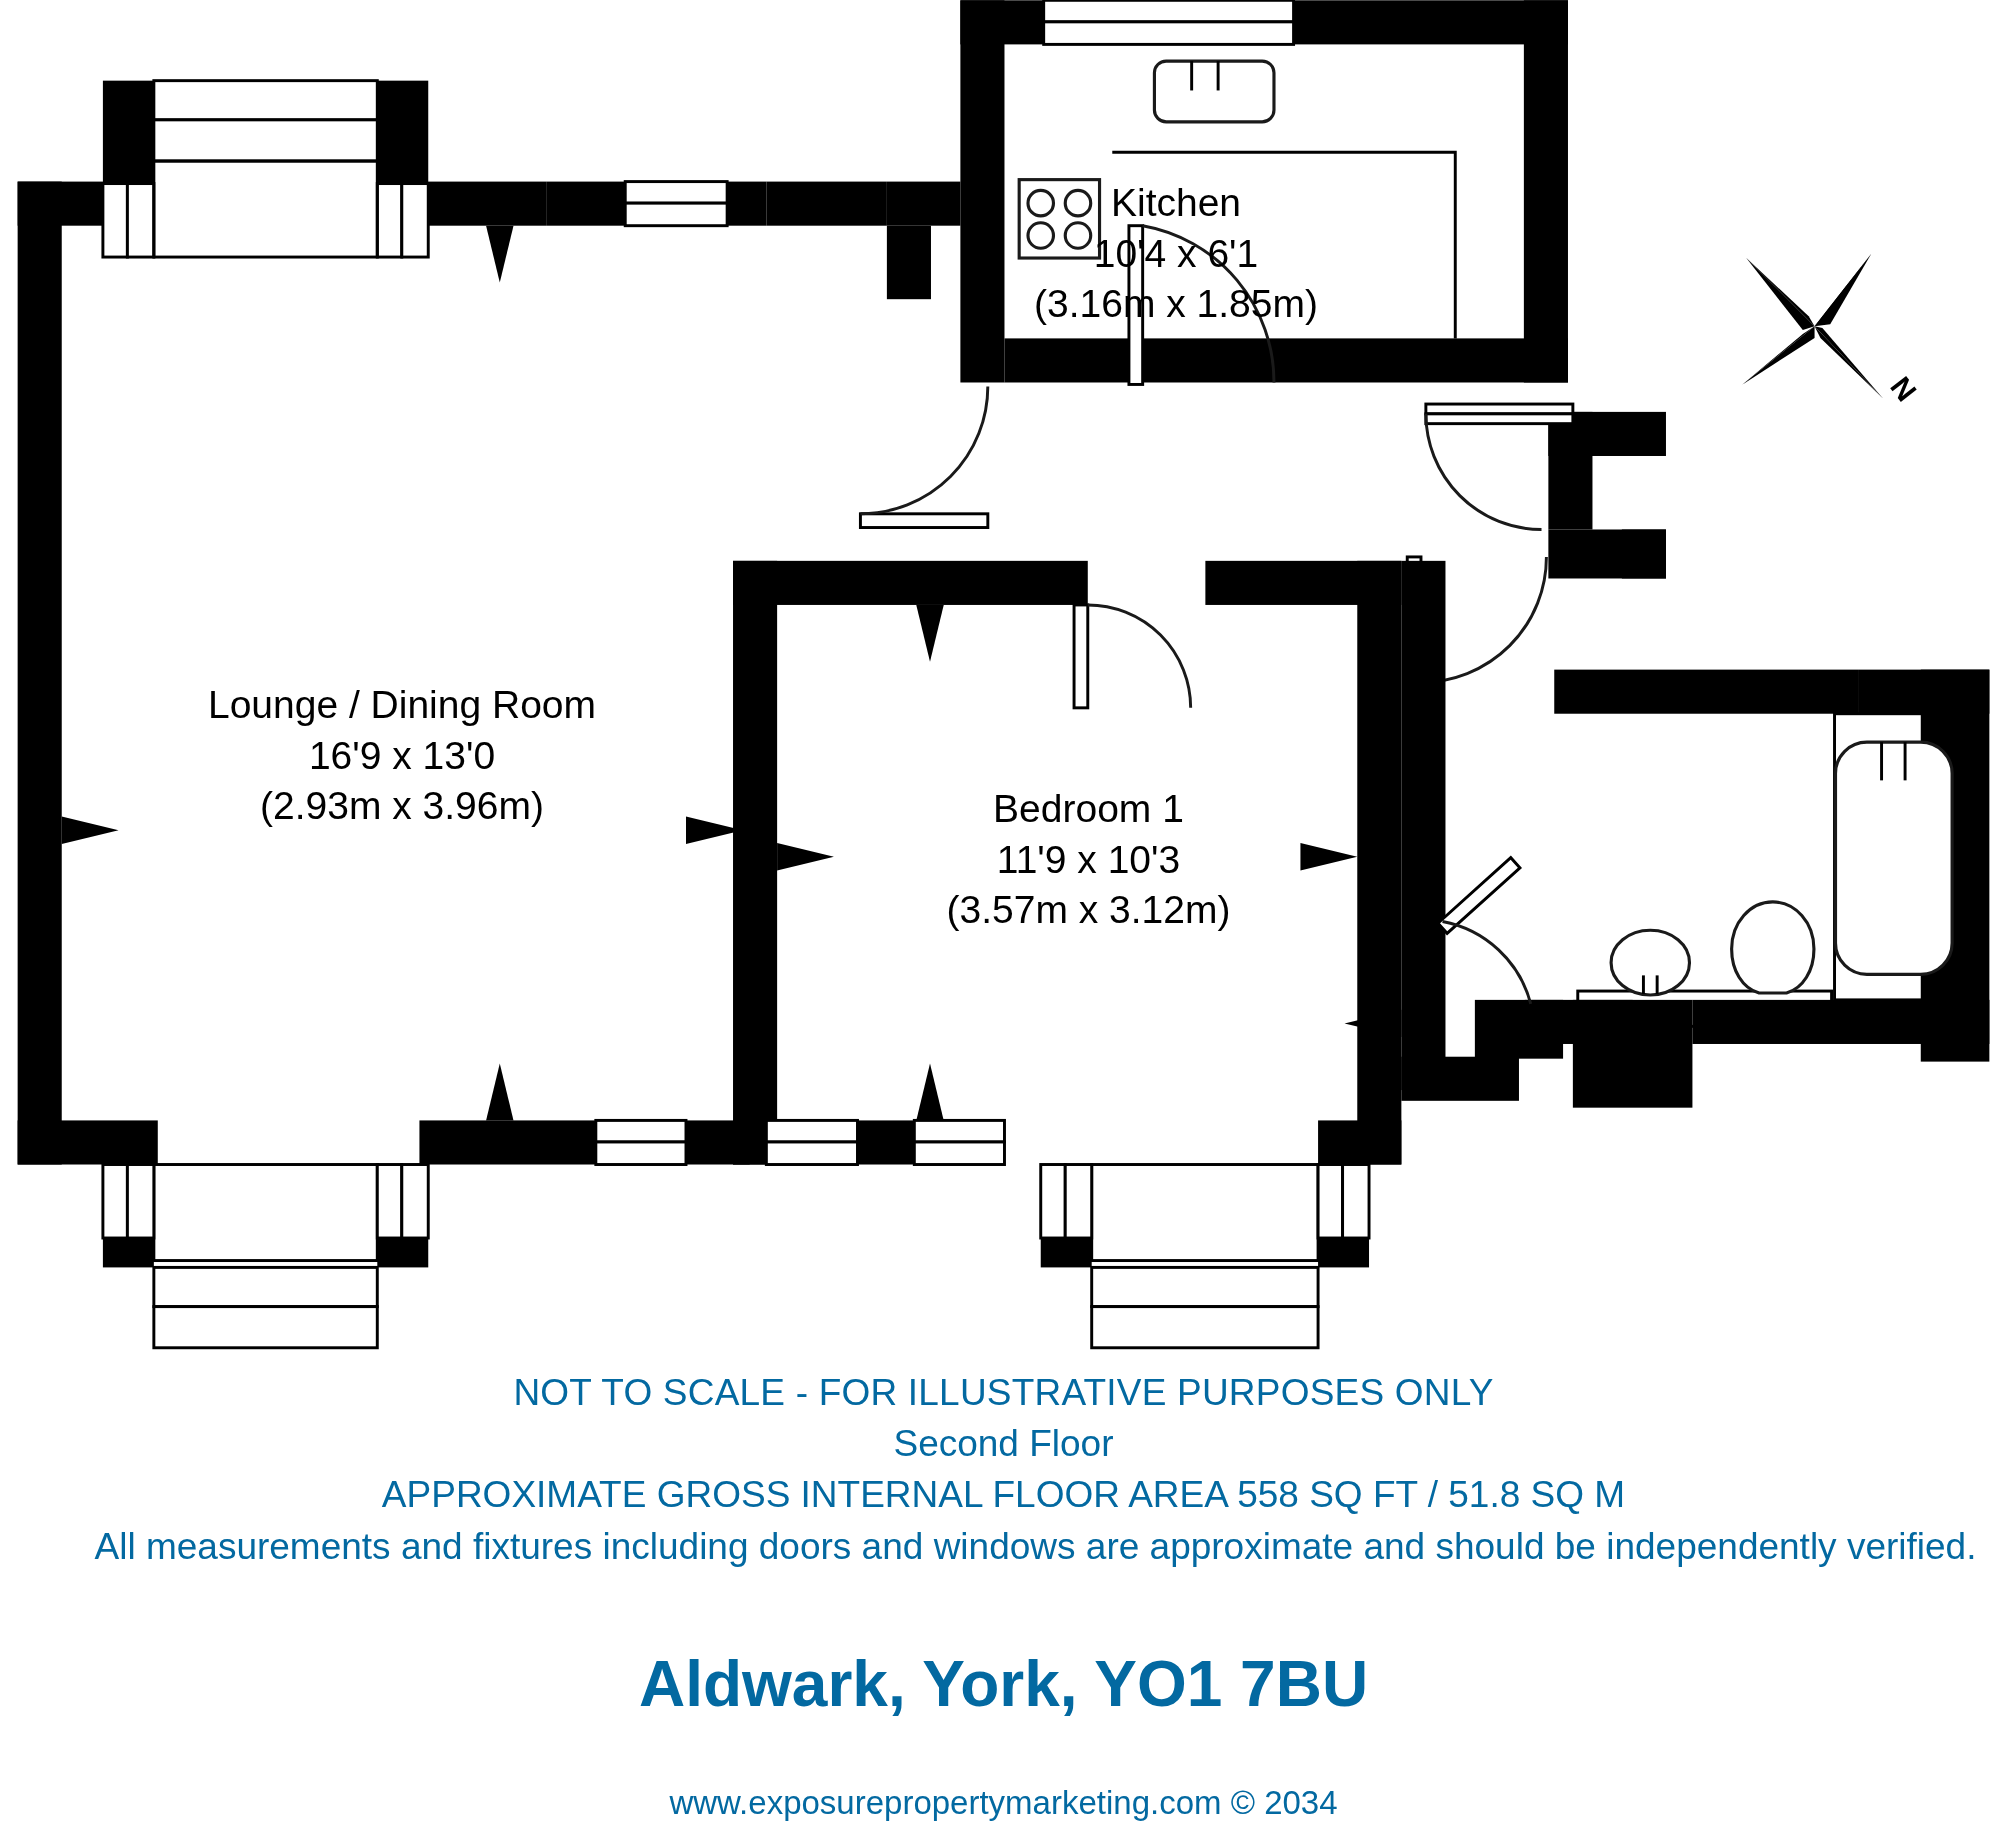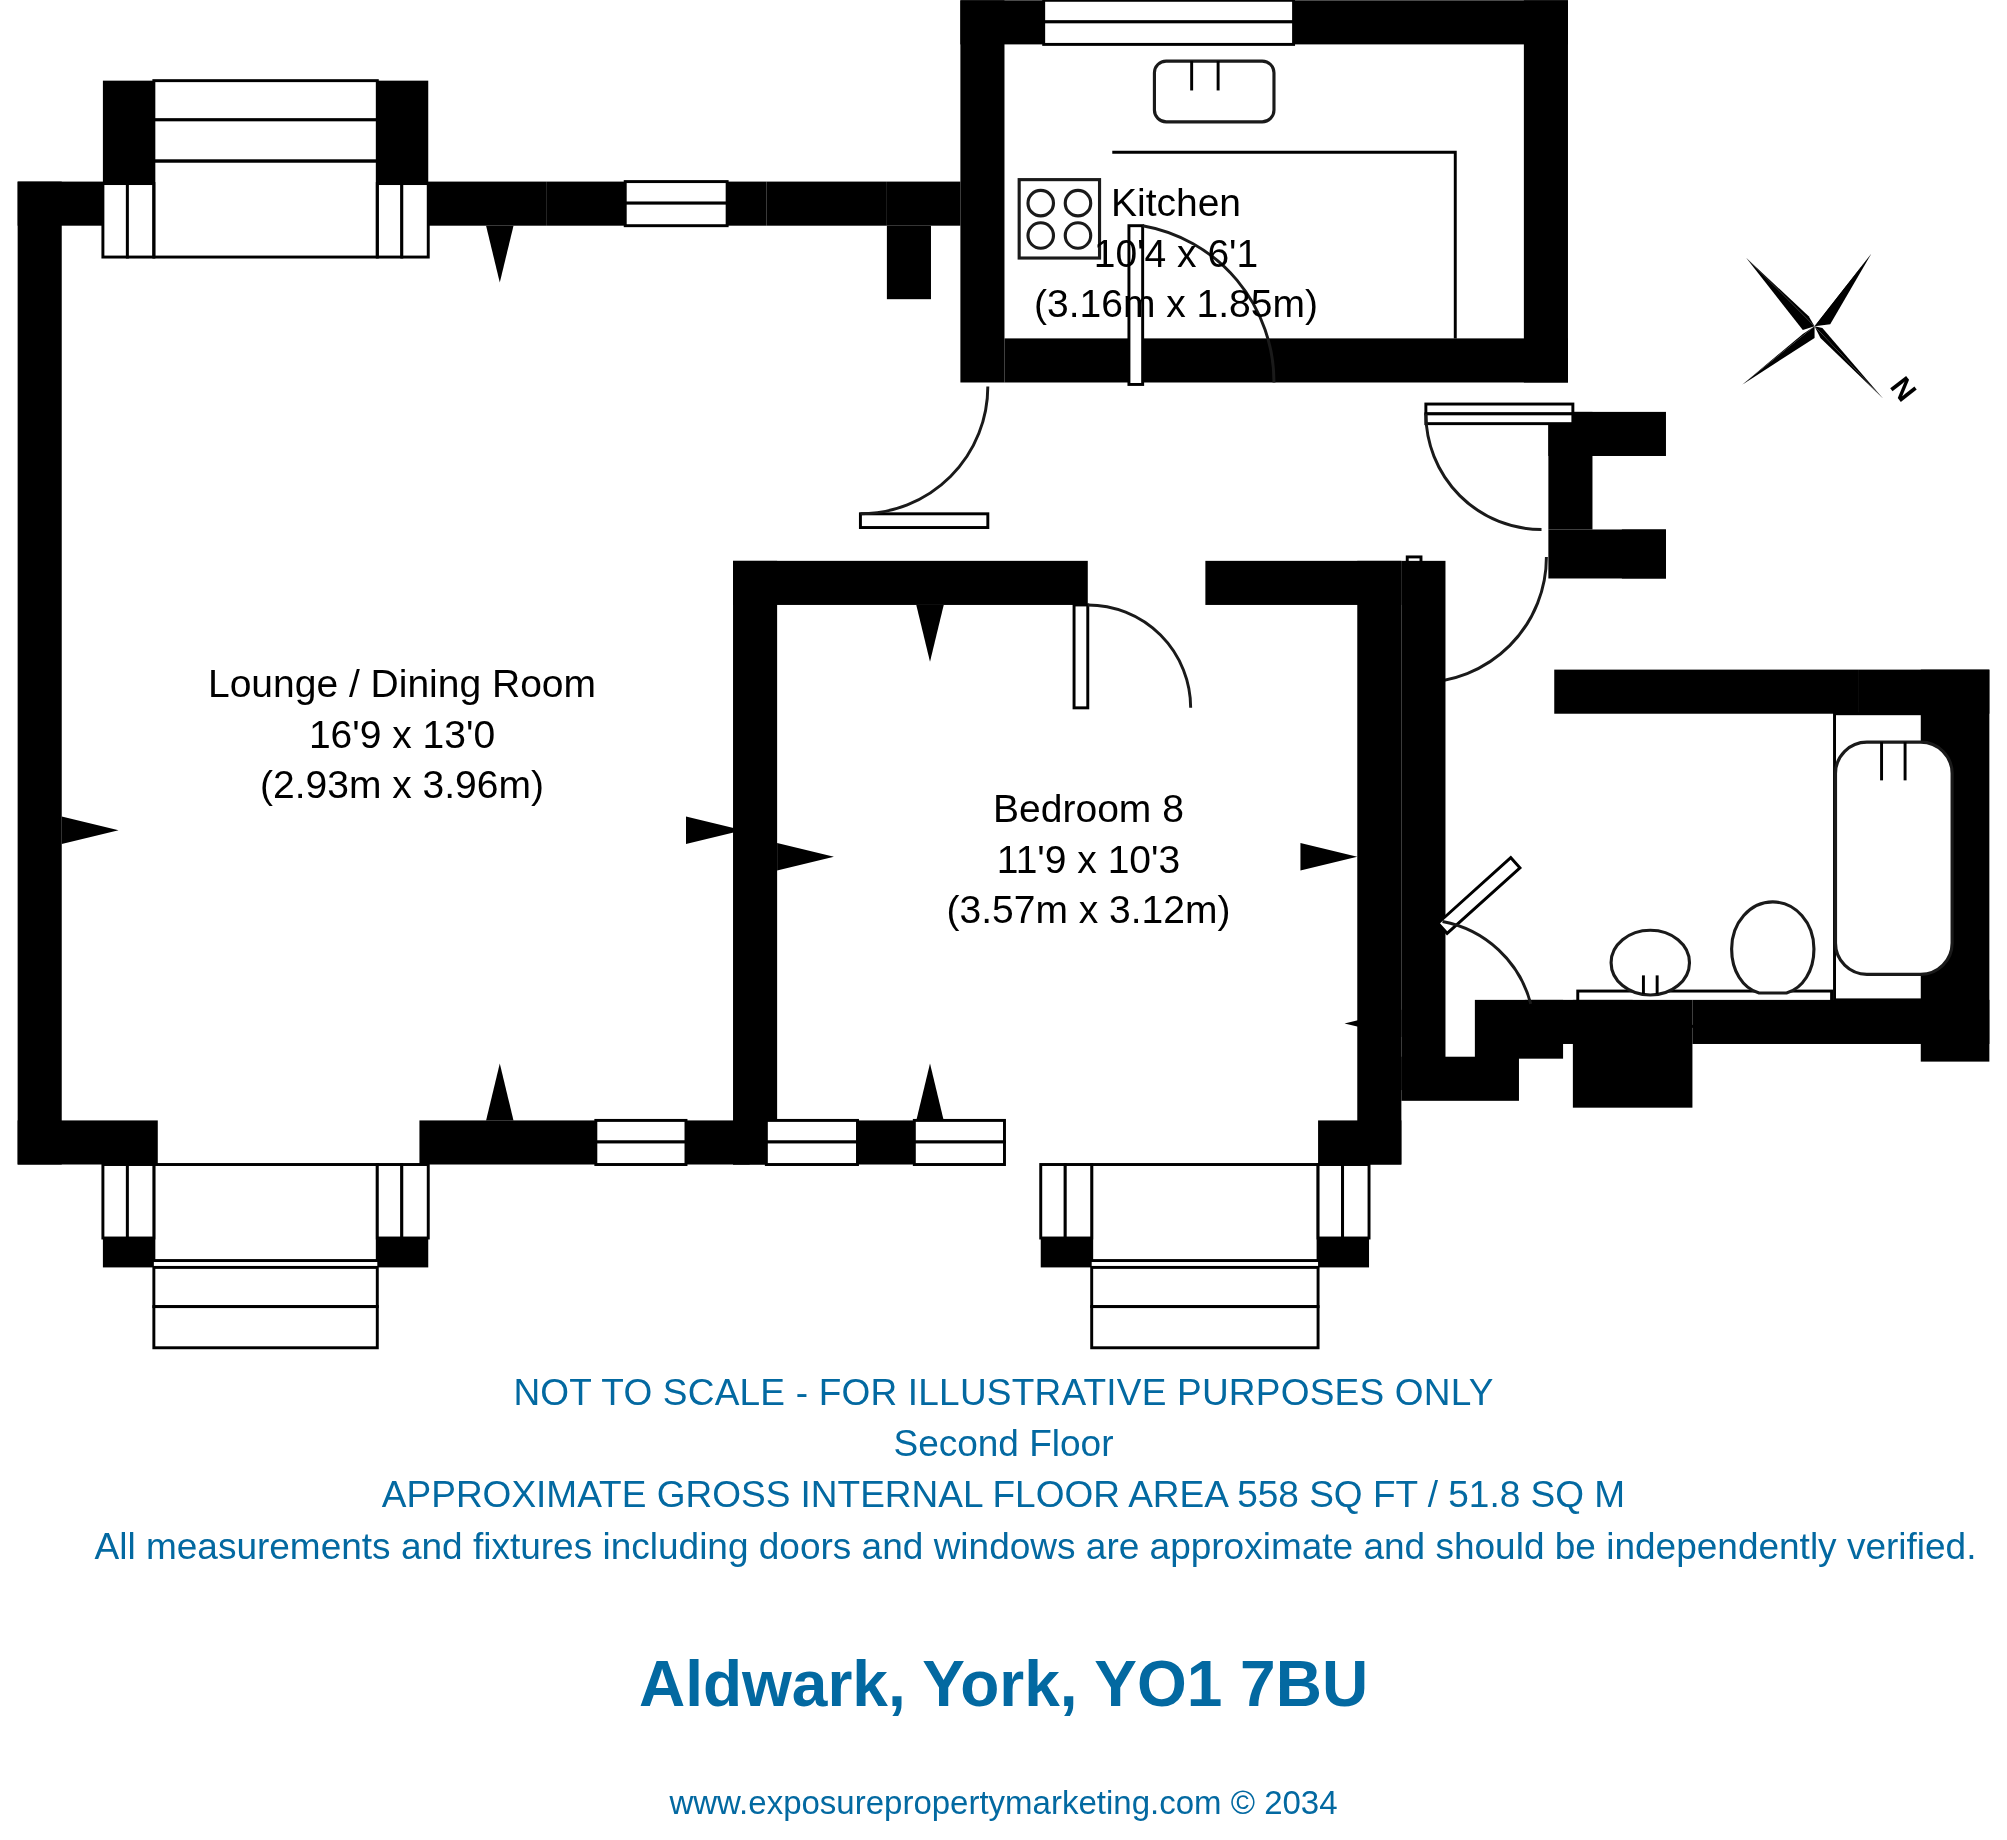--- a/index.html
+++ b/index.html
@@ -41,21 +41,21 @@
     text-align: center;
     font-family: Liberation Sans, sans-serif;
     font-weight: 400;
     color: #000;
     line-height: 1.30;
     white-space: nowrap;
   }
   .roomlabel .rl-name { font-size: 39px; }
   .roomlabel .rl-dim  { font-size: 39px; }
 
-  #label-lounge { left: 59px; top: 659px; width: 686px; }
+  #label-lounge { left: 59px; top: 680px; width: 686px; }
   #label-kitchen { left: 941px; top: 178px; width: 470px; }
   #label-bedroom1 { left: 814px; top: 784px; width: 549px; }
 
   .footer {
     position: absolute;
     left: 0;
     width: 2007px;
     text-align: center;
     font-family: "Liberation Sans", sans-serif;
     color: #0369a1;
@@ -230,21 +230,21 @@
     <div class="rl-dim">(2.93m x 3.96m)</div>
   </div>
 
   <div class="roomlabel" id="label-kitchen">
     <div class="rl-name">Kitchen</div>
     <div class="rl-dim">10'4 x 6'1</div>
     <div class="rl-dim">(3.16m x 1.85m)</div>
   </div>
 
   <div class="roomlabel" id="label-bedroom1">
-    <div class="rl-name">Bedroom 8</div>
+    <div class="rl-name">Bedroom 1</div>
     <div class="rl-dim">11'9 x 10'3</div>
     <div class="rl-dim">(3.57m x 3.12m)</div>
   </div>
 
   <div id="compass">
     <svg viewBox="0 0 230 190">
 
       <polygon fill="#000000" points="112,88 170,14 122,78"></polygon>
       <polygon fill="#000000" points="112,88 170,14 128,86"></polygon>
       <polygon fill="#000000" points="112,88 42,18 106,78"></polygon>

